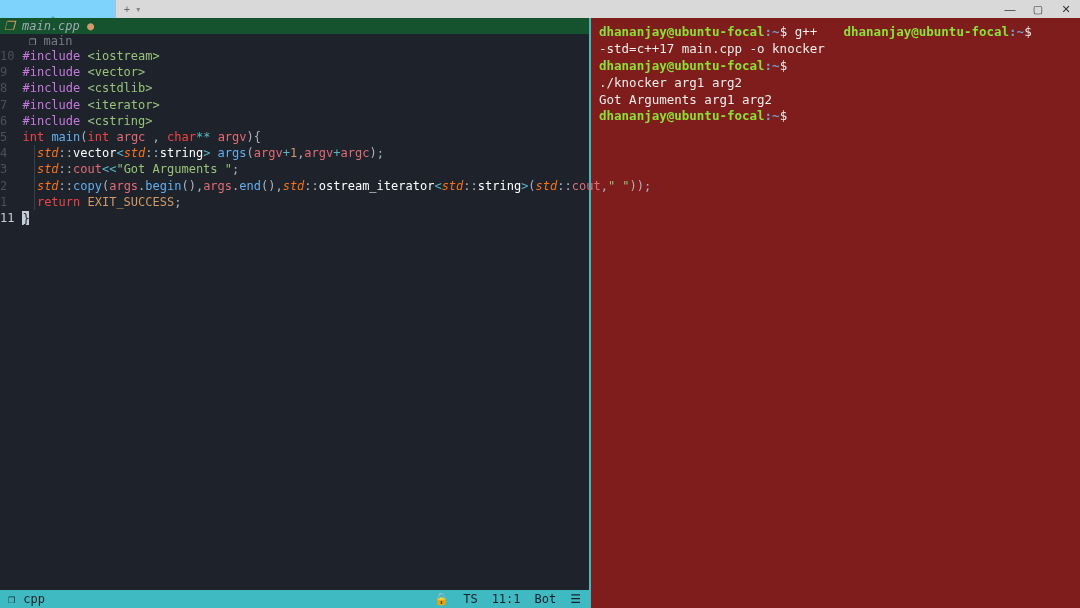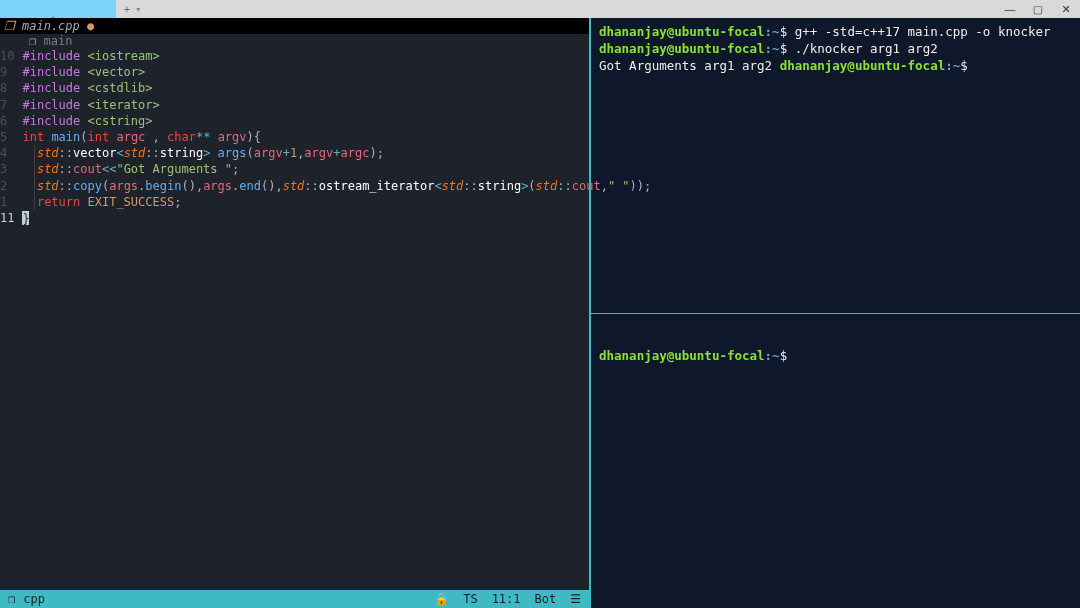--- a/index.html
+++ b/index.html
@@ -7,24 +7,24 @@
   .titlebar { height: 18px; background: #d9d9d9; display: flex; align-items: center; font-family: "Segoe UI", sans-serif; font-size: 11px; color: #444; user-select: none; }
   .titlebar .tab { display: flex; align-items: center; height: 18px; padding: 16px 10px 0 6px; background: #7dd3fc; border-right: 1px solid #bbb; flex-direction: column; }
   .titlebar .tab-icon { width: 10px; height: 10px; margin-right: 5px; display: inline-flex; }
   .titlebar .tab-close { margin-left: 20px; color: #666; font-size: 11px; line-height: 1; }
   .titlebar .newtab { padding: 0 8px; color: #666; display:flex; align-items:center; gap:6px;}
   .titlebar .spacer { flex: 1; }
   .titlebar .winbtn { width: 28px; text-align: center; color: #333; }
   .workspace { display: flex; height: 590px; }
   .editor { width: 589px; background: #1e222b; display: flex; flex-direction: column; position: relative; }
   .divider { width: 2px; background: #3fbac2; }
-  .rightpanes { flex: 1; display: flex; flex-direction: column; background: #0f172a; gap: 28px; }
+  .rightpanes { flex: 1; display: flex; flex-direction: row; background: #7f1d1d; }
   .termpane { flex: 1; padding: 6px 8px; line-height: 1.35; font-size: 12.5px; font-weight: 500; }
   .termdivider { height: 1px; background: #3fbac2; }
-  .buffer-header { background: #000000; color: #a3aab8; padding: 1px 4px; font-style: italic; font-size: 12px; }
+  .buffer-header { background: #14532d; color: #a3aab8; padding: 1px 4px; font-style: italic; font-size: 12px; }
   .buffer-header .mod { color: #d19a66; font-style: normal; }
   .buffer-header .fbadge { color: #d19a66; }
   .func-header { color: #777c88; padding: 0 4px; font-size: 12px; margin-left: 25px; }
   .func-header .fbadge { color: #a3aab8; }
   .code { display: flex; flex: 1; }
   .gutter { width: 34px; color: #4b505e; padding-right: 8px; line-height: 1.35; font-size: 12px; position:relative;}
   .gutter .ln { height: 16.2px; }
   .gutter .cur { color: #c5cdd9; }
   .lines { flex: 1; line-height: 1.35; font-size: 12px; white-space: pre; position: relative;}
   .lines .row { height: 16.2px; position: relative; }

